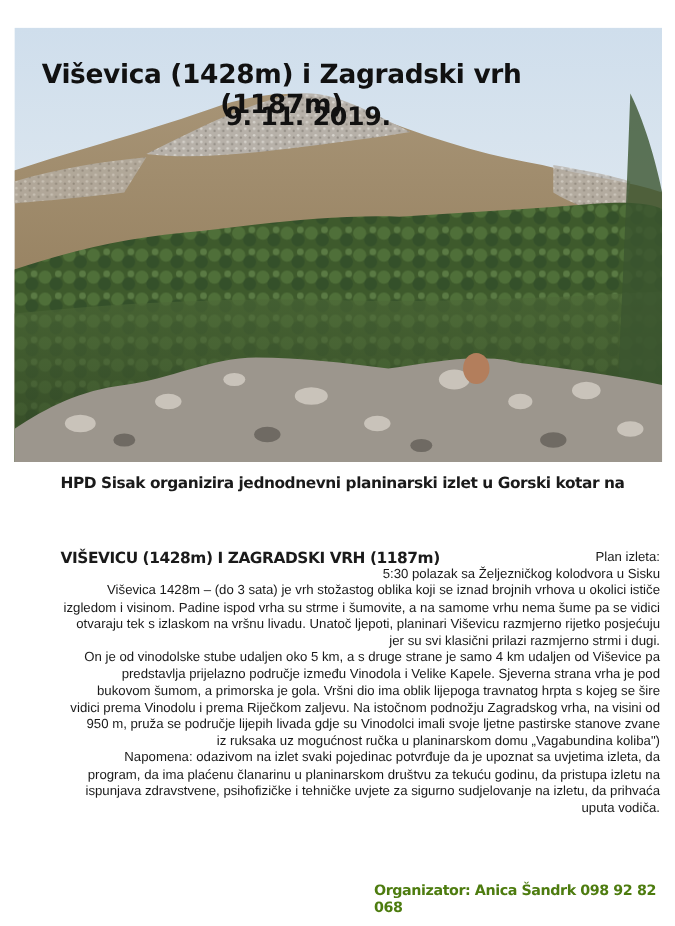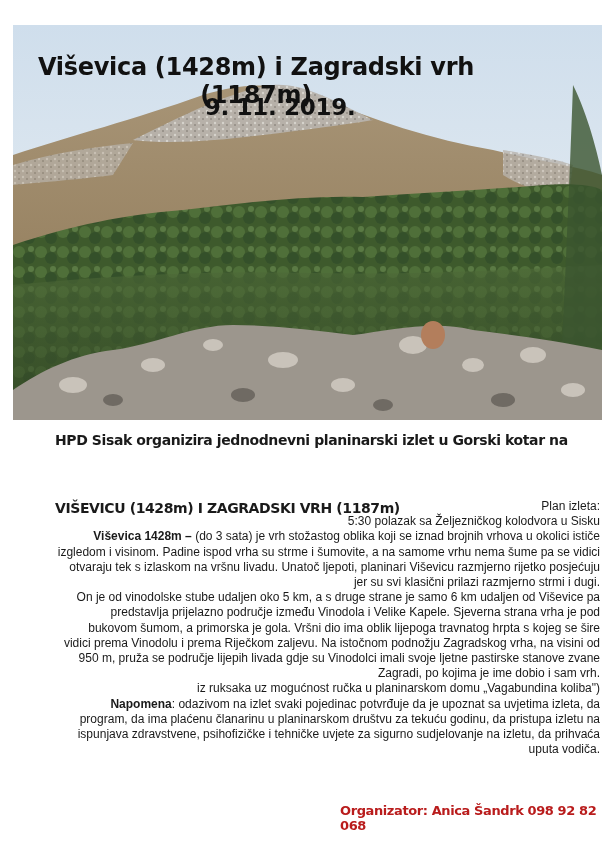--- a/index.html
+++ b/index.html
@@ -15,25 +15,25 @@
   .title.date { top: 94px; font-size: 23px; margin-left: 24px; }
 
   .heading { position: absolute; left: 55px; font-weight: bold; font-size: 14px; color: #1a1a1a;
              font-family: "DejaVu Sans", sans-serif; letter-spacing: -0.4px; }
   .heading.h1 { top: 432px; }
   .heading.h2 { top: 467px; margin-top: 33px; }
 
   .body { position: absolute; left: 55px; top: 499px; width: 545px; font-size: 12px; line-height: 15.2px;
           color: #1a1a1a; font-family: "Liberation Sans", sans-serif; text-align: right; }
   .body p { margin: 0; }
-  .body b { font-weight: bold; margin-left: 19px; }
+  .body b { font-weight: normal; margin-left: 19px; }
   .line { white-space: nowrap; }
 
   .organizer { position: absolute; left: 340px; top: 803px; font-size: 13px; font-weight: bold;
-               font-family: "DejaVu Sans", sans-serif; letter-spacing: -0.4px; color: #b91c1c; }
+               font-family: "DejaVu Sans", sans-serif; letter-spacing: -0.4px; color: #4d7c0f; }
 </style>
 </head>
 <body>
 
 <div class="photo">
   <svg viewBox="0 0 589 395" preserveAspectRatio="none">
     <defs>
       <linearGradient id="sky" x1="0" y1="0" x2="0" y2="1">
         <stop offset="0" stop-color="#cfdeec"></stop>
         <stop offset="1" stop-color="#eef2f4"></stop>
@@ -101,26 +101,25 @@
 
 <div class="body">
   <p class="line">Plan izleta:</p>
   <p class="line">5:30 polazak sa Željezničkog kolodvora u Sisku</p>
 
   <p class="line"><b>Viševica 1428m –</b><span> (do 3 sata) je vrh stožastog oblika koji se iznad brojnih vrhova u okolici ističe</span></p>
   <p class="line">izgledom i visinom. Padine ispod vrha su strme i šumovite, a na samome vrhu nema šume pa se vidici</p>
   <p class="line">otvaraju tek s izlaskom na vršnu livadu. Unatoč ljepoti, planinari Viševicu razmjerno rijetko posjećuju</p>
   <p class="line">jer su svi klasični prilazi razmjerno strmi i dugi.</p>
 
-  <p class="line">On je od vinodolske stube udaljen oko 5 km, a s druge strane je samo 6 km udaljen od Viševice pa</p>
+  <p class="line">On je od vinodolske stube udaljen oko 5 km, a s druge strane je samo 4 km udaljen od Viševice pa</p>
   <p class="line">predstavlja prijelazno područje između Vinodola i Velike Kapele. Sjeverna strana vrha je pod</p>
   <p class="line">bukovom šumom, a primorska je gola. Vršni dio ima oblik lijepoga travnatog hrpta s kojeg se šire</p>
   <p class="line">vidici prema Vinodolu i prema Riječkom zaljevu. Na istočnom podnožju Zagradskog vrha, na visini od</p>
   <p class="line">950 m, pruža se područje lijepih livada gdje su Vinodolci imali svoje ljetne pastirske stanove zvane</p>
-  <p class="line">Zagradi, po kojima je ime dobio i sam vrh.</p>
 
   <p class="line">iz ruksaka uz mogućnost ručka u planinarskom domu „Vagabundina koliba")</p>
 
   <p class="line"><b>Napomena</b><span>: odazivom na izlet svaki pojedinac potvrđuje da je upoznat sa uvjetima izleta, da</span></p>
   <p class="line">program, da ima plaćenu članarinu u planinarskom društvu za tekuću godinu, da pristupa izletu na</p>
   <p class="line">ispunjava zdravstvene, psihofizičke i tehničke uvjete za sigurno sudjelovanje na izletu, da prihvaća</p>
   <p class="line">uputa vodiča.</p>
 </div>
 
 <div class="organizer">Organizator: Anica Šandrk 098 92 82 068</div>

